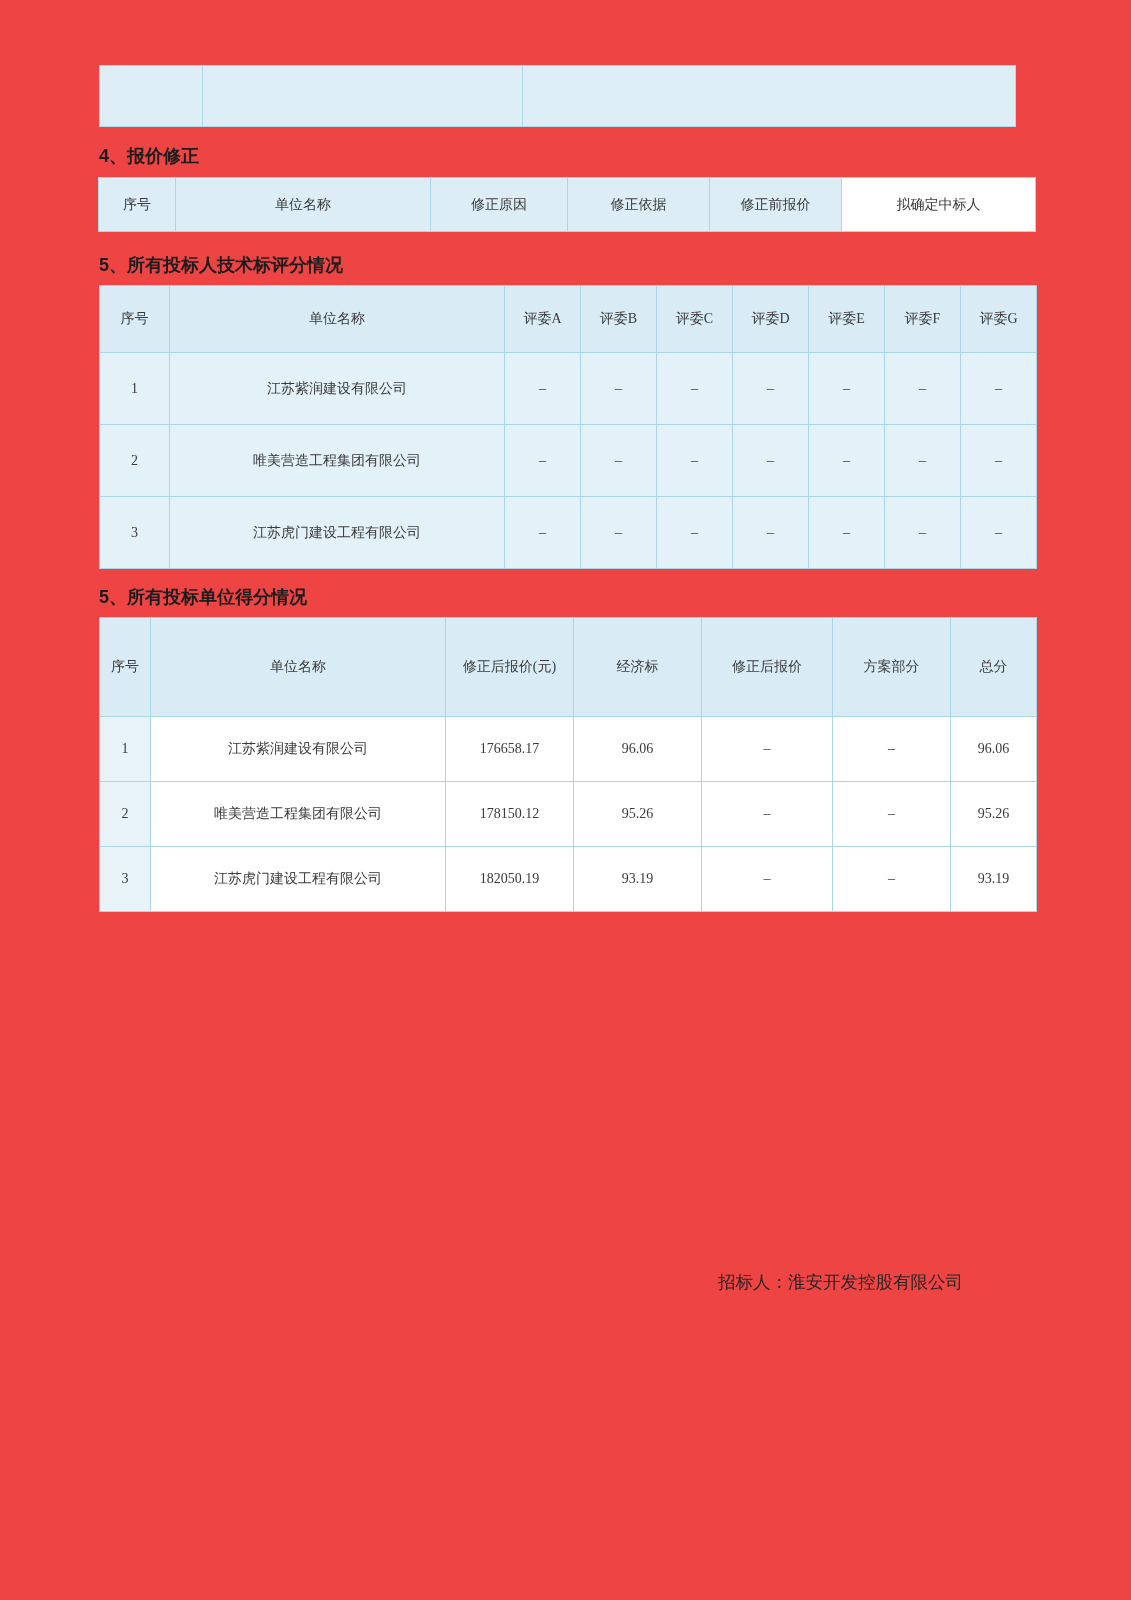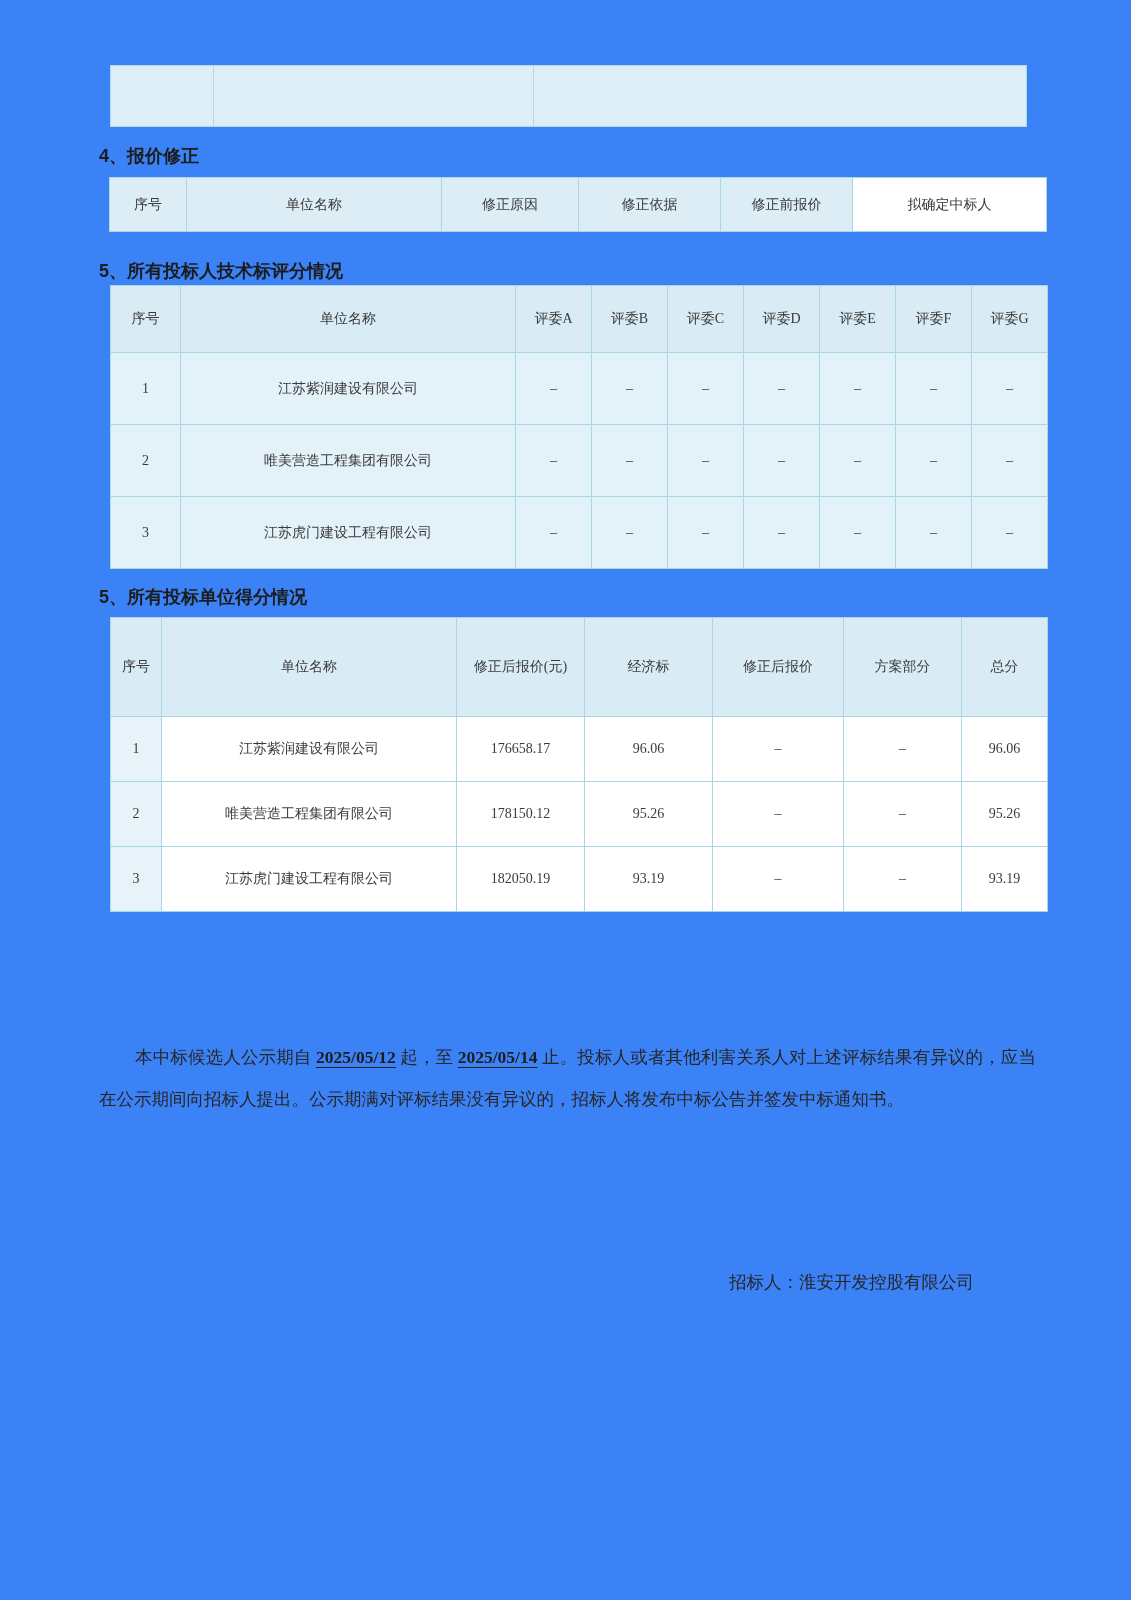--- a/index.html
+++ b/index.html
@@ -1,24 +1,24 @@
 <!DOCTYPE html>
 <html><head>
 <meta charset="utf-8">
 <style>
   html,body{margin:0;padding:0;background:#ffffff;}
   #page{
-    position:relative;width:1131px;height:1600px;background:#3b82f6;
+    position:relative;width:1131px;height:1600px;background:#ef4444;
     font-family:"Liberation Serif","DejaVu Serif",serif;color:#303030;overflow:hidden;
   }
   
   table{border-collapse:collapse;table-layout:fixed;}
   td{border:1px solid #a9d7e6;text-align:center;vertical-align:middle;
      font-size:14px;color:#3a3a3a;padding:0 2px;overflow:hidden;}
-  .abs{position:absolute;margin-left:11px;}
+  .abs{position:absolute;}
   
   #top-table{left:99px;top:65px;width:916px;}
   #top-table td{background:#ddeef7;height:60px;border-color:#b2dbe9;}
   
   .sec-heading{
     left:99px;margin:0;font-family:"Liberation Sans","DejaVu Sans",sans-serif;
     font-weight:bold;font-size:18px;line-height:24px;color:#1c1c1c;white-space:nowrap;
   }
   
   #table4{left:98px;top:177px;width:937px;}
@@ -81,21 +81,21 @@
       <td>序号</td>
       <td>单位名称</td>
       <td>修正原因</td>
       <td>修正依据</td>
       <td>修正前报价</td>
       <td class="white-cell">拟确定中标人</td>
     </tr>
   </tbody>
     </table>
 
-  <h3 class="abs sec-heading" style="top:259px;">5、所有投标人技术标评分情况</h3>
+  <h3 class="abs sec-heading" style="top:253px;">5、所有投标人技术标评分情况</h3>
   <table id="table5" class="abs">
     <colgroup>
       <col style="width:70px">
         <col style="width:335px">
       <col style="width:76px">
         <col style="width:76px">
         <col style="width:76px">
         <col style="width:76px">
       <col style="width:76px">
         <col style="width:76px">
@@ -194,19 +194,18 @@
       <td>182050.19</td>
       <td>93.19</td>
       <td>–</td>
       <td>–</td>
       <td>93.19</td>
     </tr>
   </tbody>
     </table>
 
 
-  <p id="notice" class="abs"><span>本中标候选人公示期自 </span><b class="u">2025/05/12</b><span> 起，至 </span><b class="u">2025/05/14</b><span> 止。投标人或者其他利害关系人对上述评标结果有异议的，应当在公示期间向招标人提出。公示期满对评标结果没有异议的，招标人将发布中标公告并签发中标通知书。</span></p>
 
   <div id="signature" class="abs">
     <div>招标人：淮安开发控股有限公司</div>
   </div>
 
 </div>
 
 </body></html>

